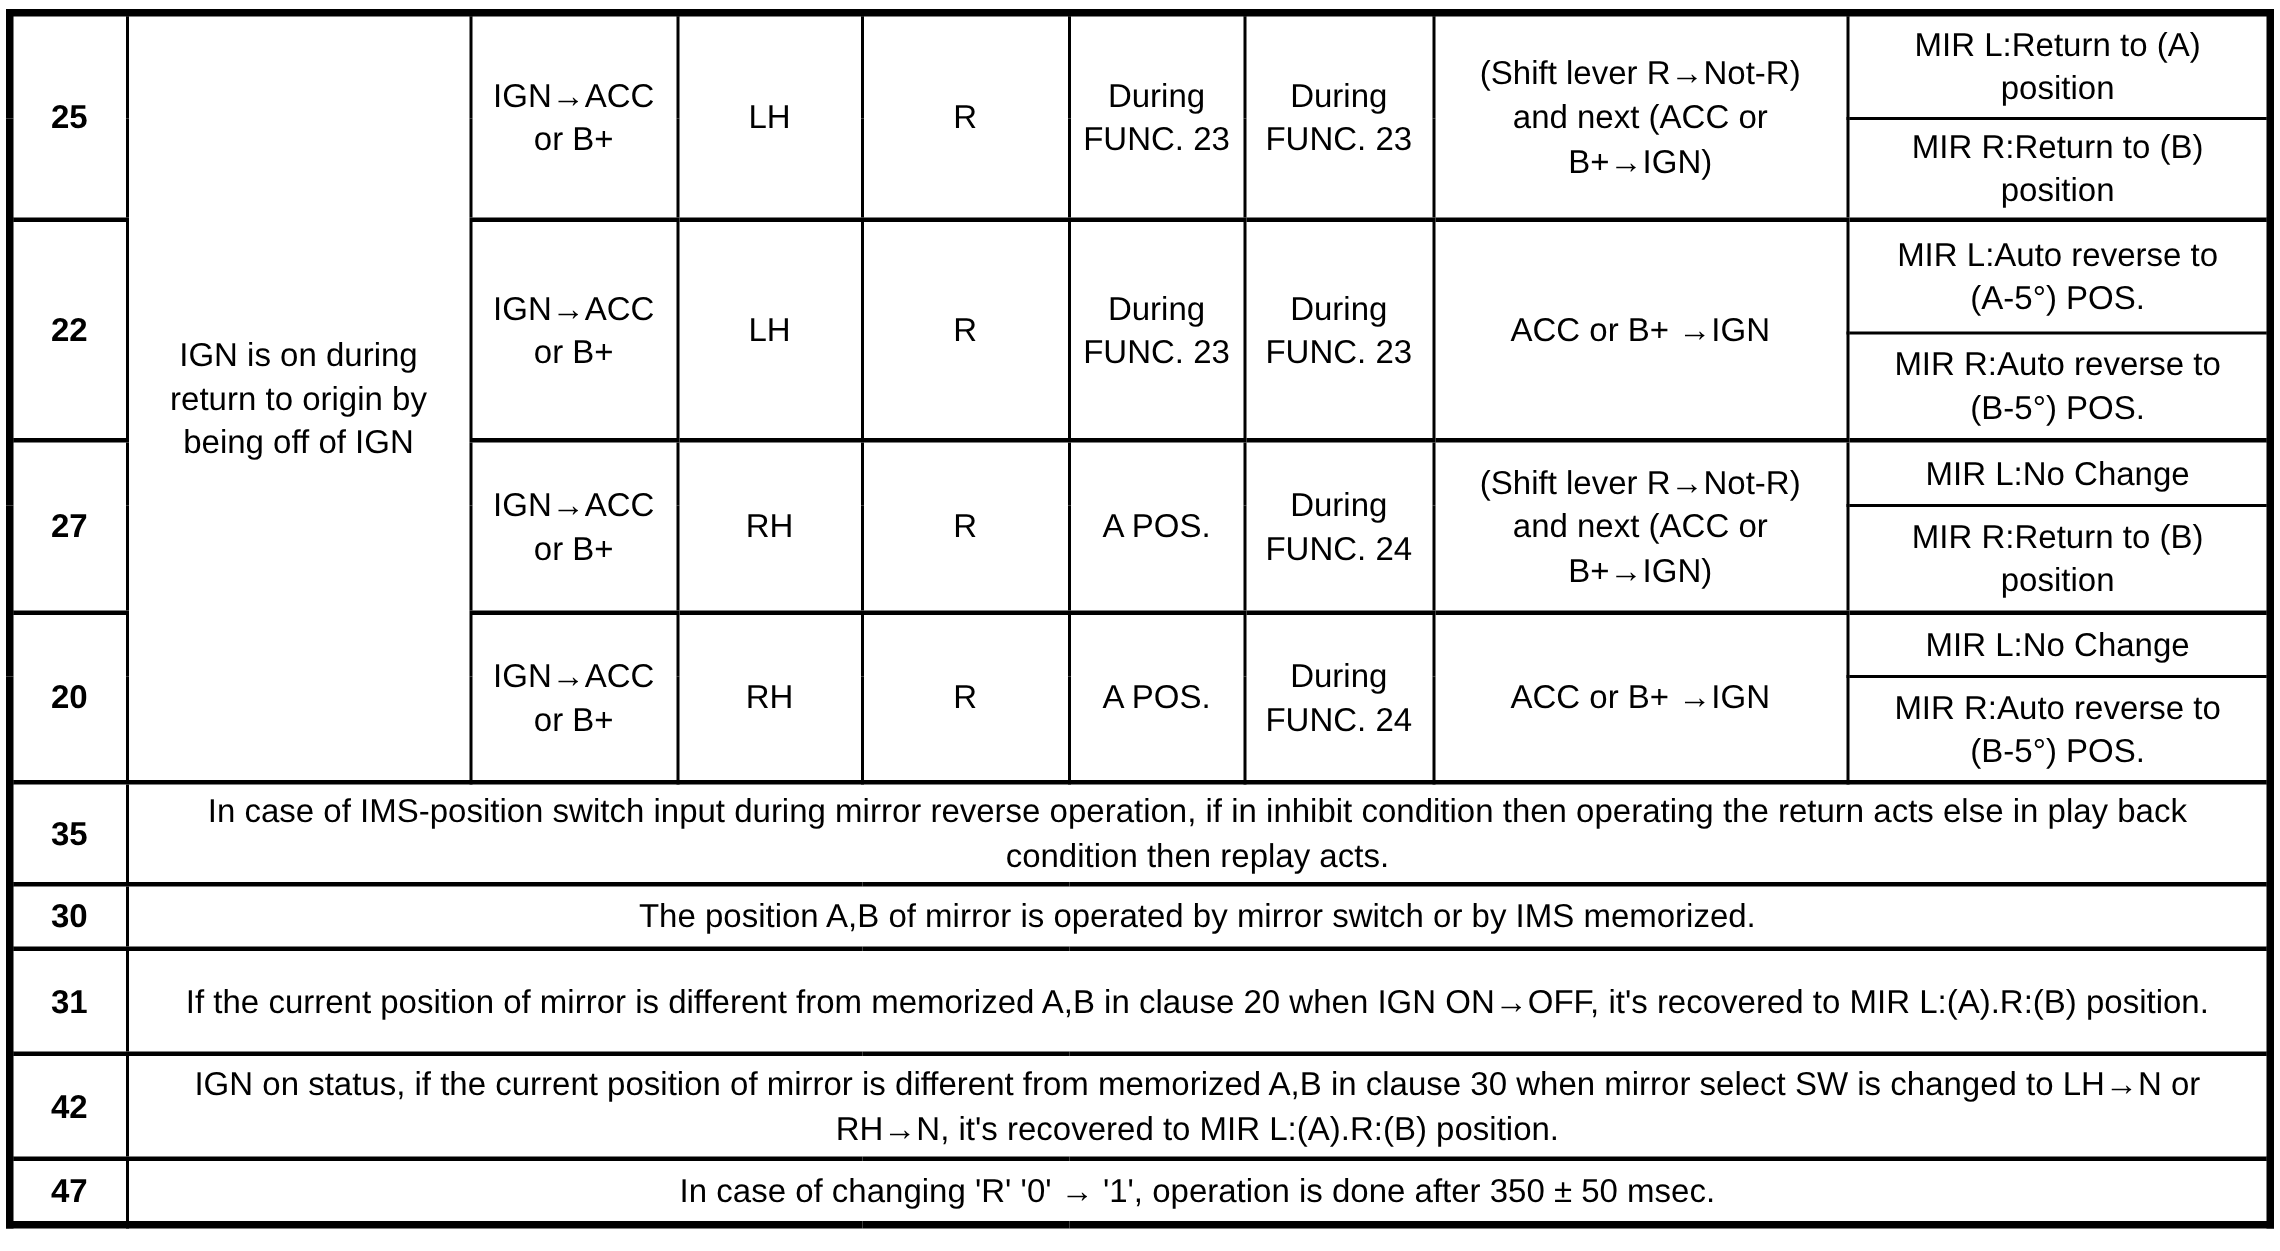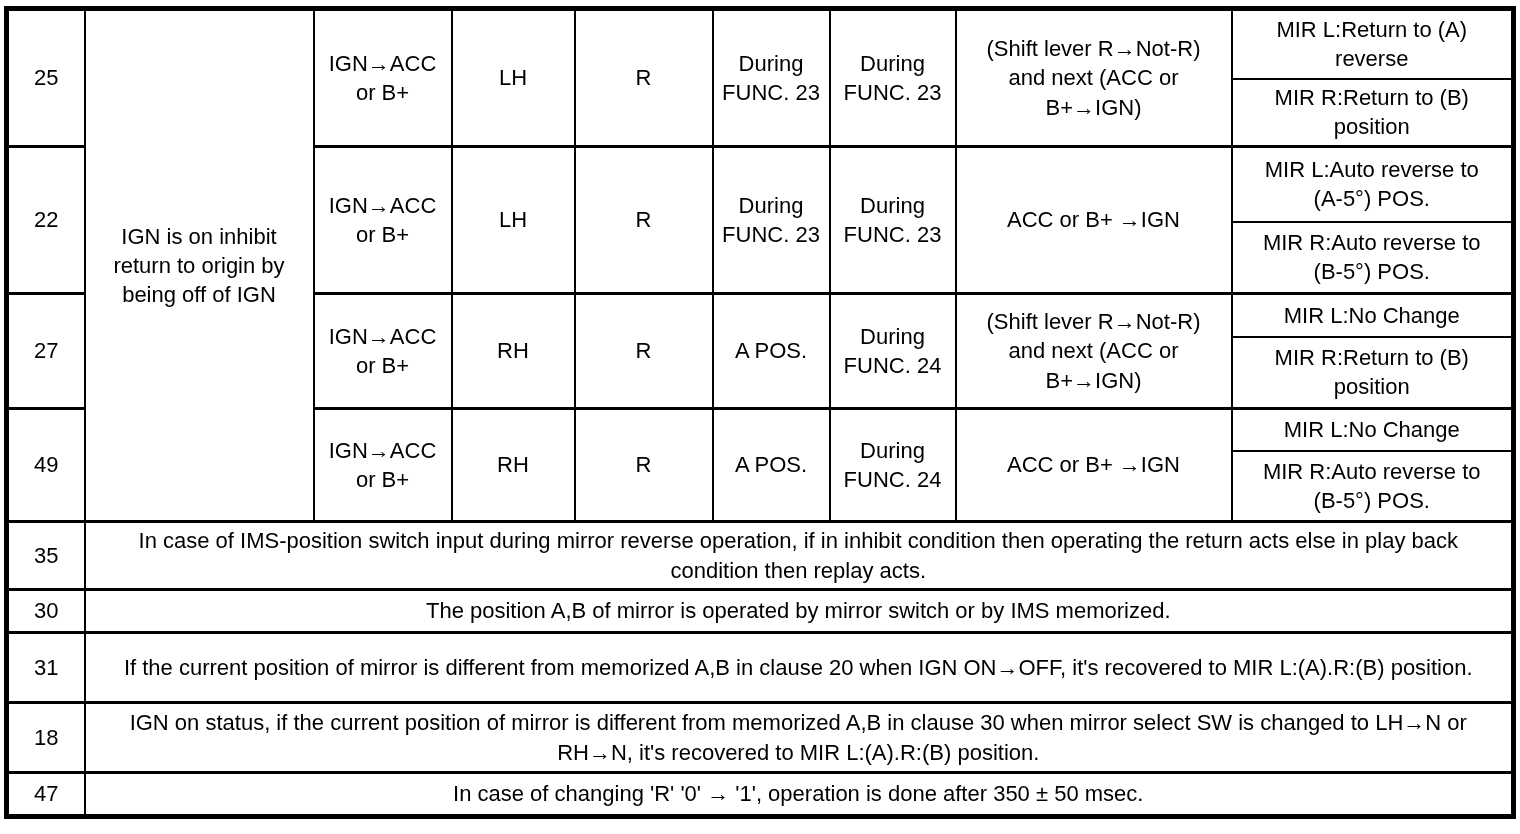--- a/index.html
+++ b/index.html
@@ -33,21 +33,21 @@
     border: 2px solid #000;
     vertical-align: middle;
     text-align: center;
     padding: 2px 6px;
     overflow: hidden;
     word-wrap: break-word;
   }
   
   tr.rt > td { border-top-width: 3px; text-align: center; }
   .pre { white-space: pre-line; }
-  .num { text-align: center; }
+  .num { text-align: center; font-weight: bold; }
   .mir {
     text-align: left;
     padding: 2px 4px 2px 8px;
   }
   .note {
     text-align: left;
     padding: 4px 10px 4px 9px;
   }
 </style>
 </head>
@@ -63,36 +63,36 @@
       <col style="width:138px">
       <col style="width:117px">
       <col style="width:126px">
       <col style="width:276px">
       <col style="width:282px">
     </colgroup>
     <tbody>
 
       <tr style="height:70px">
         <td rowspan="2" class="num">25</td>
-        <td rowspan="8" class="pre">IGN is on inhibit
+        <td rowspan="8" class="pre">IGN is on during
 return to origin by
 being off of IGN</td>
         <td rowspan="2" class="pre">IGN→ACC
 or B+</td>
         <td rowspan="2">LH</td>
         <td rowspan="2">R</td>
         <td rowspan="2" class="pre">During
 FUNC. 23</td>
         <td rowspan="2" class="pre">During
 FUNC. 23</td>
         <td rowspan="2" class="pre">(Shift lever R→Not-R)
 and next (ACC or
 B+→IGN)</td>
         <td class="mir pre">MIR L:Return to (A)
-reverse</td>
+position</td>
       </tr>
       <tr style="height:68px">
         <td class="mir pre">MIR R:Return to (B)
 position</td>
       </tr>
 
       <tr class="rt" style="height:75px">
         <td rowspan="2" class="num">22</td>
         <td rowspan="2" class="pre">IGN→ACC
 or B+</td>
@@ -124,21 +124,21 @@
 and next (ACC or
 B+→IGN)</td>
         <td class="mir">MIR L:No Change</td>
       </tr>
       <tr style="height:72px">
         <td class="mir pre">MIR R:Return to (B)
 position</td>
       </tr>
 
       <tr class="rt" style="height:42px">
-        <td rowspan="2" class="num">49</td>
+        <td rowspan="2" class="num">20</td>
         <td rowspan="2" class="pre">IGN→ACC
 or B+</td>
         <td rowspan="2">RH</td>
         <td rowspan="2">R</td>
         <td rowspan="2">A POS.</td>
         <td rowspan="2" class="pre">During
 FUNC. 24</td>
         <td rowspan="2">ACC or B+ →IGN</td>
         <td class="mir">MIR L:No Change</td>
       </tr>
@@ -153,21 +153,21 @@
       </tr>
       <tr class="rt" style="height:43px">
         <td class="num">30</td>
         <td colspan="8" class="note">The position A,B of mirror is operated by mirror switch or by IMS memorized.</td>
       </tr>
       <tr class="rt" style="height:70px">
         <td class="num">31</td>
         <td colspan="8" class="note">If the current position of mirror is different from memorized A,B in clause 20 when IGN ON→OFF, it's recovered to MIR L:(A).R:(B) position.</td>
       </tr>
       <tr class="rt" style="height:70px">
-        <td class="num">18</td>
+        <td class="num">42</td>
         <td colspan="8" class="note">IGN on status, if the current position of mirror is different from memorized A,B in clause 30 when mirror select SW is changed to LH→N or RH→N, it's recovered to MIR L:(A).R:(B) position.</td>
       </tr>
       <tr class="rt" style="height:44px">
         <td class="num">47</td>
         <td colspan="8" class="note">In case of changing 'R' '0' → '1', operation is done after 350 ± 50 msec.</td>
       </tr>
     </tbody>
   </table>
 </div>
 

